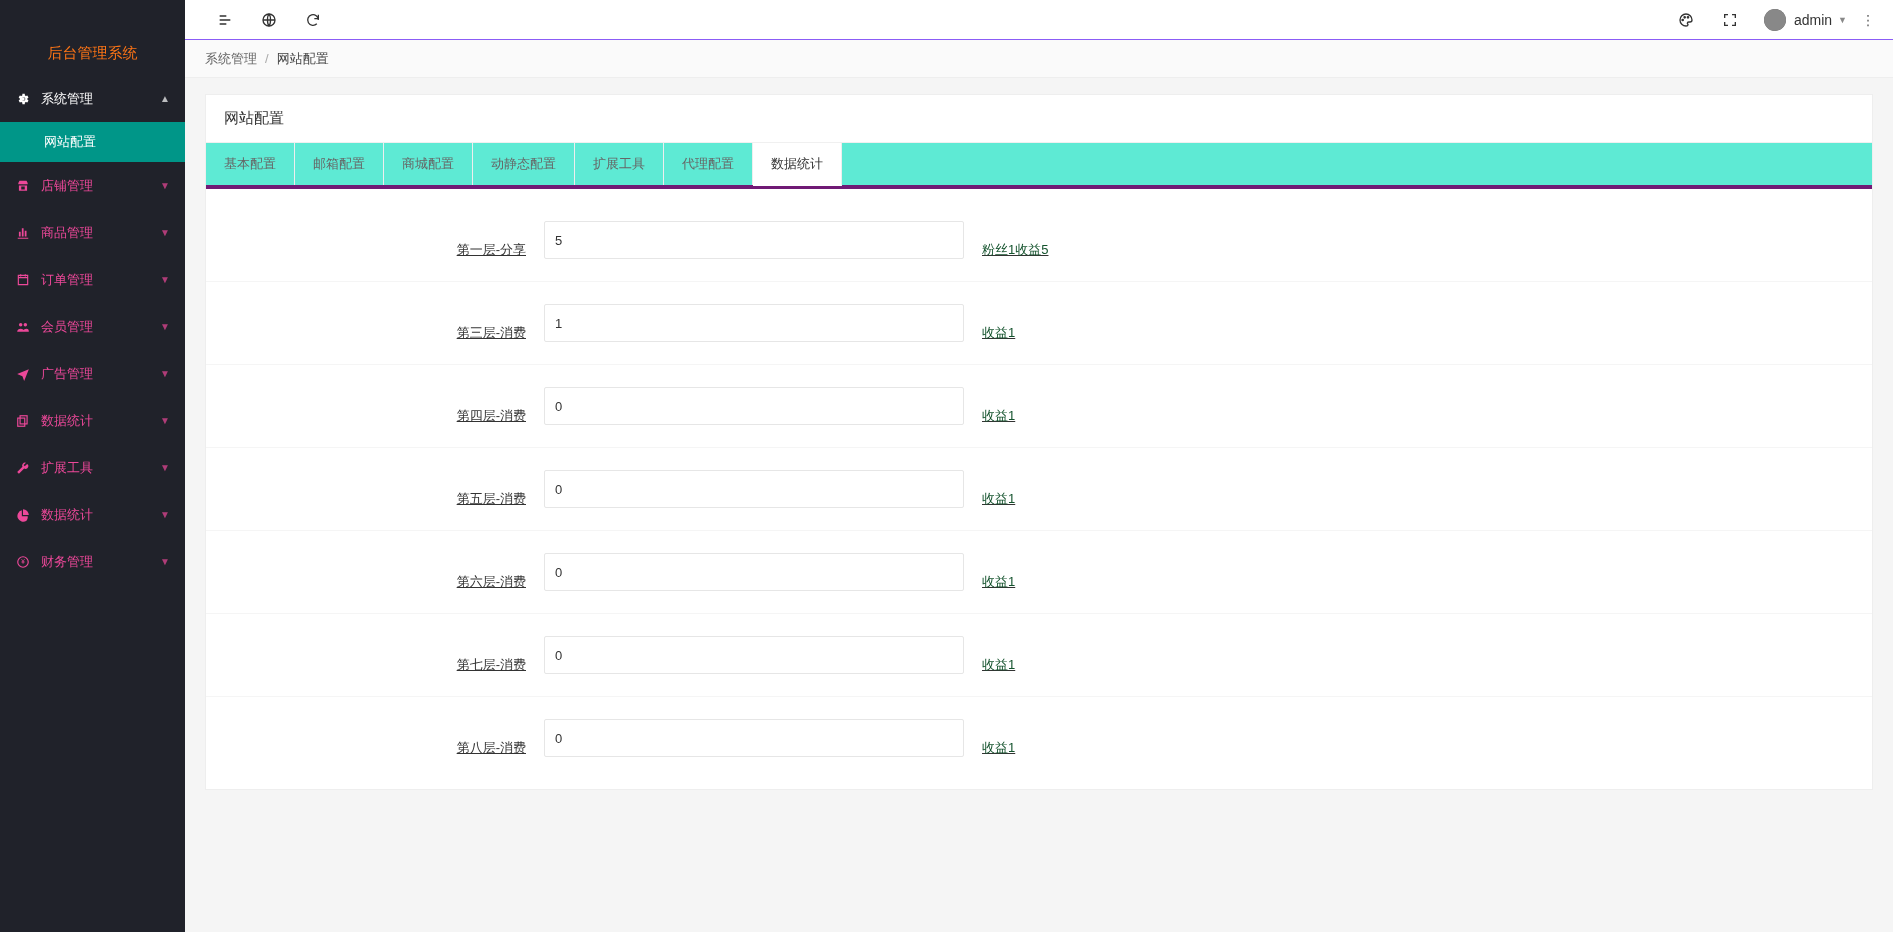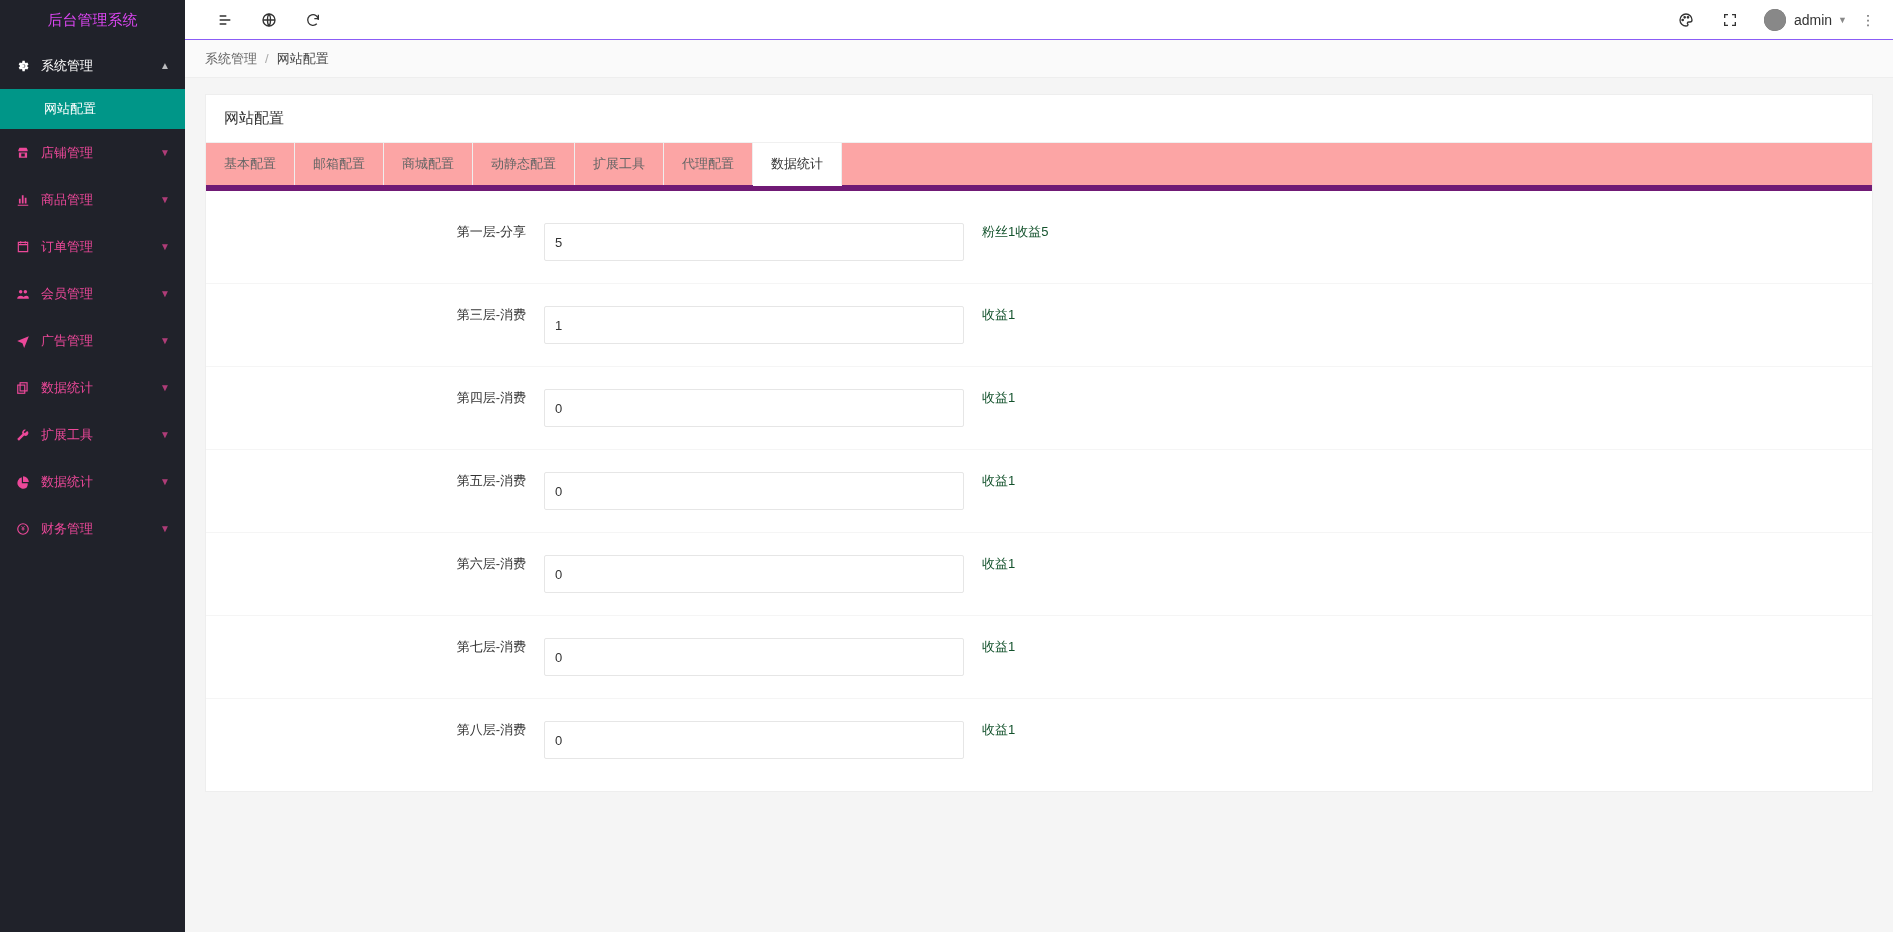--- a/index.html
+++ b/index.html
@@ -2,21 +2,21 @@
 <html><head>
 <meta charset="utf-8">
 <style>
 * { box-sizing: border-box; margin: 0; padding: 0; }
 body { font-family: 'Helvetica Neue', Helvetica, 'PingFang SC', 'Hiragino Sans GB', 'Microsoft YaHei', Arial, sans-serif; font-size: 14px; color: #333; background: #f5f5f5; overflow: hidden; }
 
 .app { display: flex; width: 100vw; height: 100vh; }
 
 
 .sidebar { width: 185px; background: #20222a; color: #ccc; display: flex; flex-direction: column; flex-shrink: 0; }
-.logo { height: 40px; display: flex; align-items: center; justify-content: center; color: #d946ef; font-size: 15px; }
+.logo { height: 40px; display: flex; align-items: center; justify-content: center; color: #f97316; font-size: 15px; margin-top: 33px; }
 .menu { flex: 1; overflow-y: auto; padding-top: 2px; }
 .menu-item { height: 47px; padding: 0 15px; display: flex; align-items: center; color: #ec4899; cursor: pointer; }
 .menu-item.active-parent { color: #fff; }
 .menu-item .icon { width: 16px; margin-right: 10px; display: inline-flex; align-items: center; justify-content: center; }
 .menu-item .label { flex: 1; font-size: 13px; }
 .menu-item .chevron { font-size: 10px; opacity: 0.7; }
 .submenu-item { height: 40px; line-height: 40px; padding-left: 44px; color: #ccc; cursor: pointer; font-size: 13px; }
 .submenu-item.active { background: #009688; color: #fff; }
 
 
@@ -35,26 +35,26 @@
 .header .more { margin-left: 14px; cursor: pointer; color: #666; }
 
 .breadcrumb { height: 38px; background: #fafafa; border-bottom: 1px solid #eee; display: flex; align-items: center; padding: 0 20px; font-size: 13px; color: #666; }
 .breadcrumb .sep { margin: 0 8px; color: #aaa; }
 .breadcrumb .crumb:last-child { color: #444; }
 
 .content { flex: 1; padding: 16px 20px; overflow: auto; background: #f5f5f5; }
 .card { background: #fff; border: 1px solid #eee; }
 .card-title { padding: 14px 18px; font-size: 15px; color: #333; border-bottom: 1px solid #f0f0f0; }
 
-.tabs { display: flex; background: #fca5a5; border-bottom: 6px solid #701a75; }
+.tabs { display: flex; background: #5eead4; border-bottom: 4px solid #701a75; }
 .tab { padding: 12px 18px; font-size: 13px; color: #666; cursor: pointer; border-right: 1px solid #eee; }
 .tab.active { background: #fff; color: #333; border-bottom: 1px solid #fff; margin-bottom: -1px; }
 
 .form { padding: 10px 0; }
-.form-row { display: flex; align-items: flex-start; padding: 22px 18px; border-bottom: 1px solid #f5f5f5; }
+.form-row { display: flex; align-items: flex-end; padding: 22px 18px; border-bottom: 1px solid #f5f5f5; text-decoration: underline; }
 .form-row:last-child { border-bottom: none; }
 .form-label { width: 320px; text-align: right; padding-right: 18px; font-size: 13px; color: #333; }
 .form-input-wrap { width: 420px; }
 .form-input { width: 100%; height: 38px; border: 1px solid #e6e6e6; border-radius: 2px; padding: 0 10px; font-size: 13px; color: #333; outline: none; }
 .form-hint { margin-left: 18px; font-size: 13px; color: #14532d; }
 
 
 svg { width: 14px; height: 14px; display: block; }
 .header svg { width: 16px; height: 16px; }
 </style>

